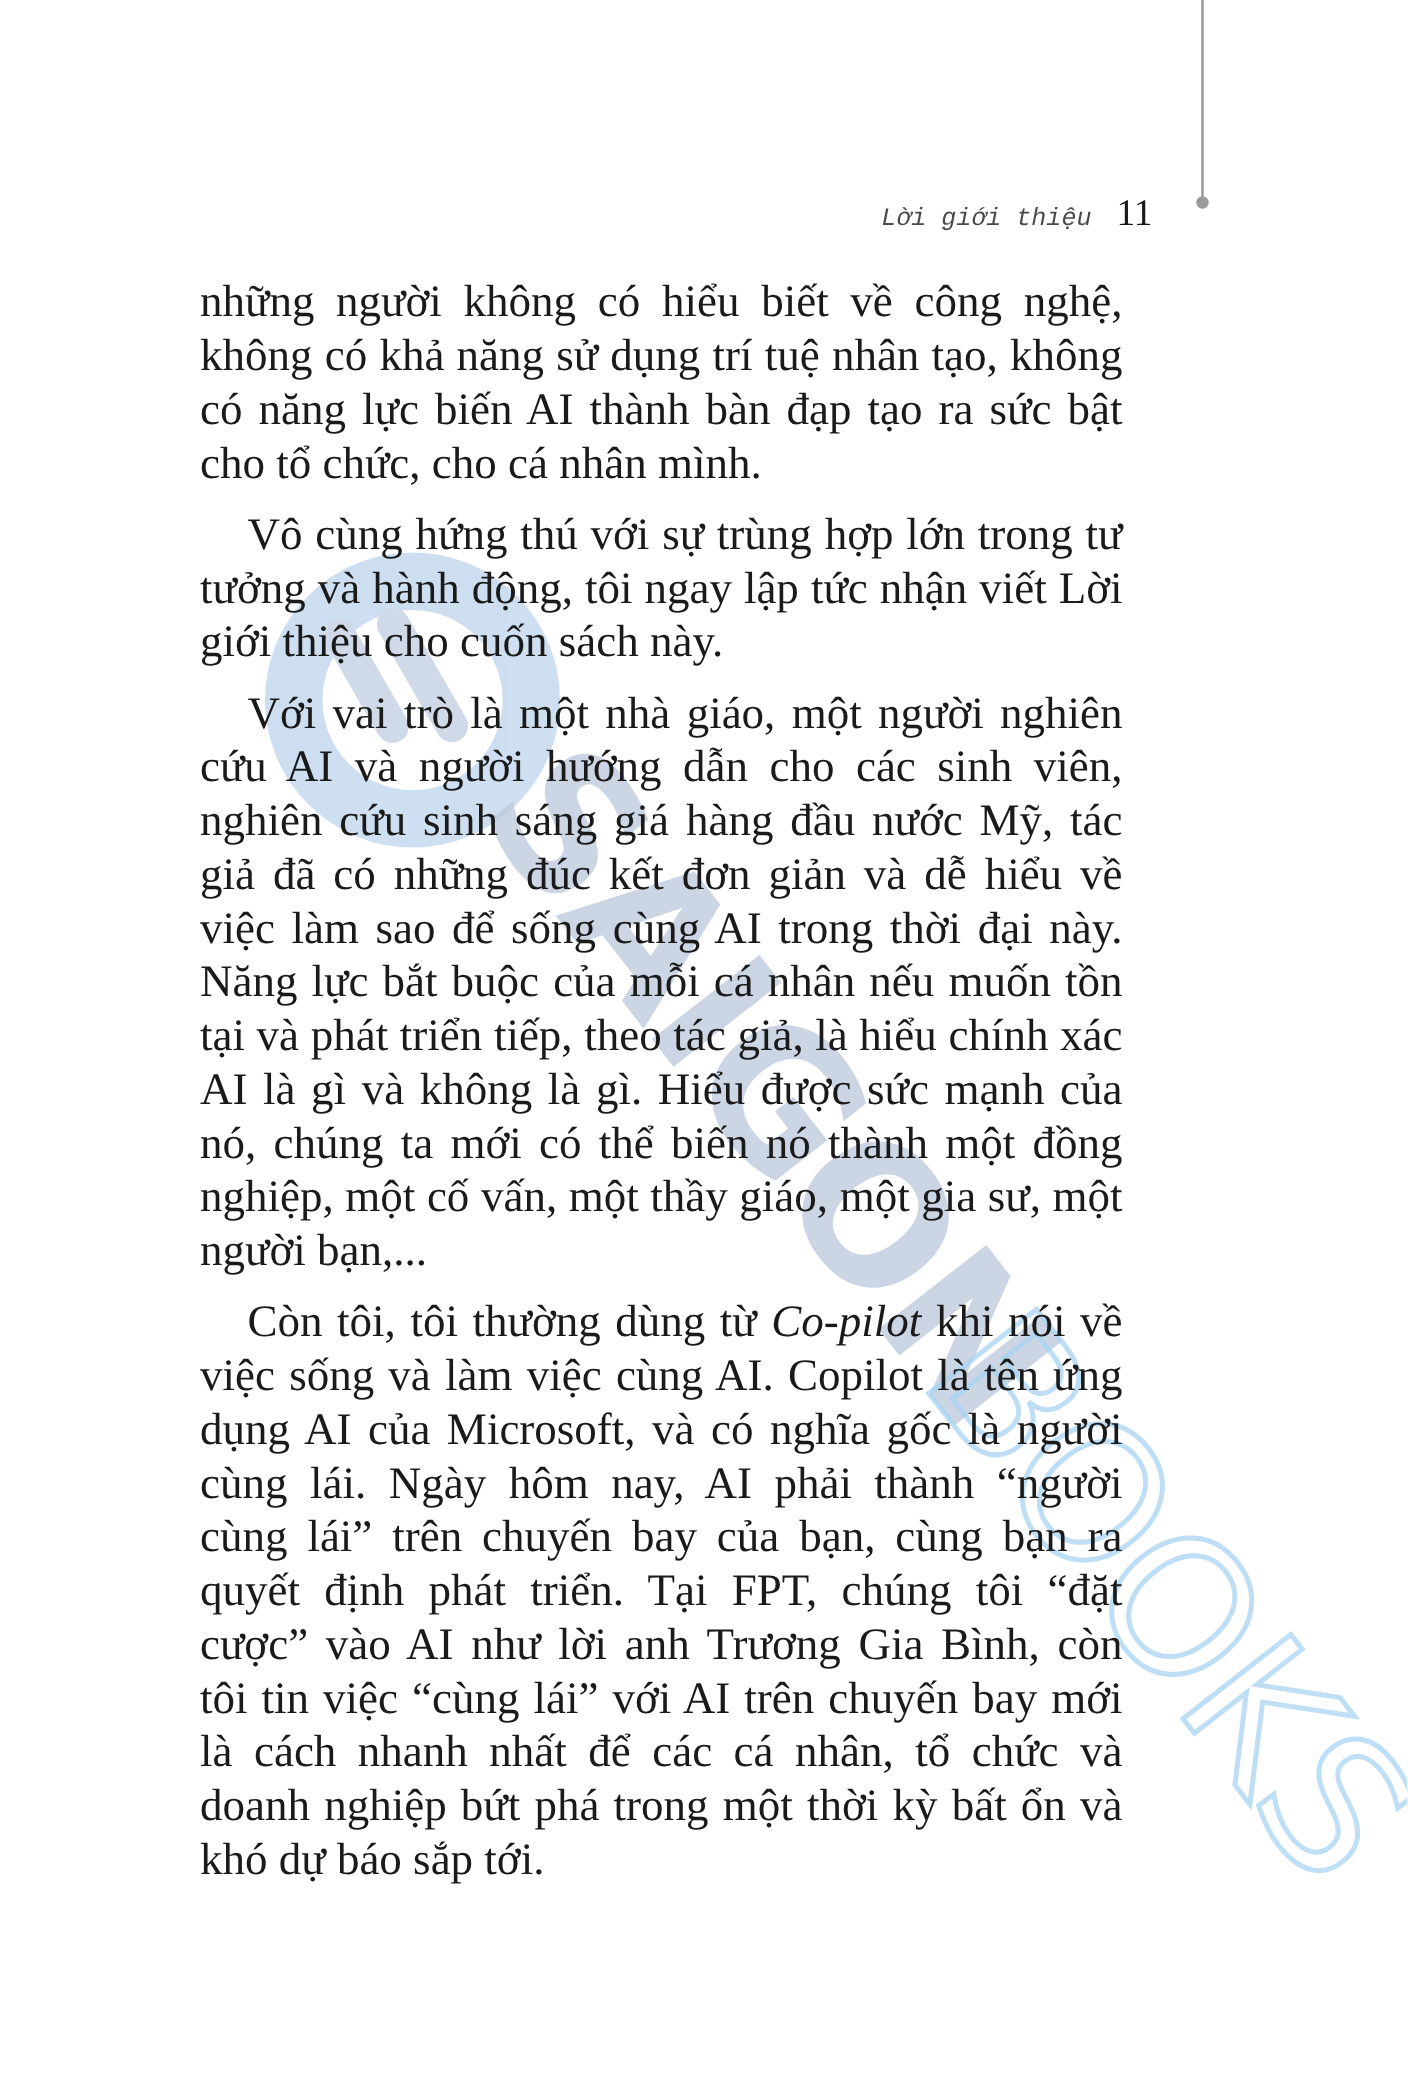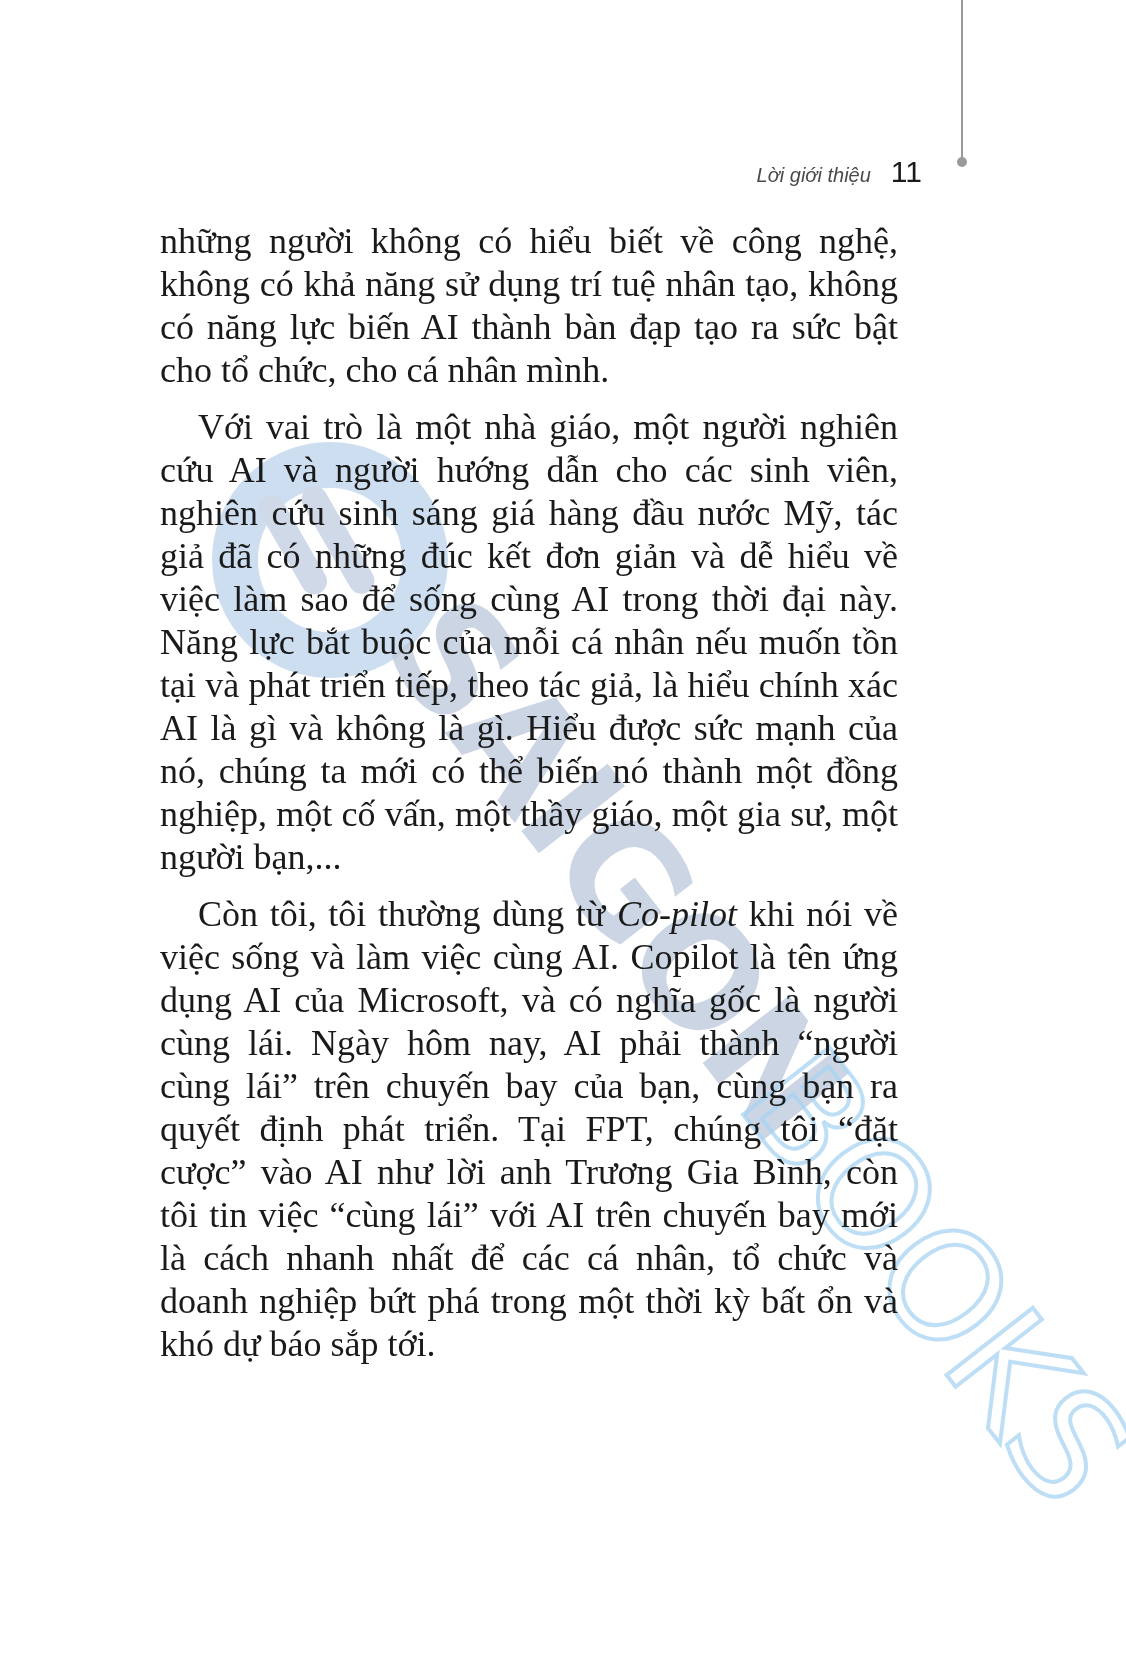--- a/index.html
+++ b/index.html
@@ -34,28 +34,28 @@
     }
     .running-head {
       position: absolute;
       top: 140px;
       right: 204px;
       display: flex;
       align-items: baseline;
       gap: 20px;
     }
     .running-head .section {
-      font-family: Liberation Sans, sans-serif;
+      font-family: Liberation Mono, monospace;
       font-style: italic;
       font-size: 20px;
       color: #4a4a4a;
       margin-top: 24px;
     }
     .running-head .page-num {
-      font-family: Liberation Sans, sans-serif;
+      font-family: Liberation Serif, serif;
       font-size: 30px;
       color: #1a1a1a;
     }
 
     
     .watermark {
       position: absolute;
       left: 0;
       top: 0;
       width: 1126px;
@@ -102,15 +102,16 @@
     <rect x="325" y="480" width="26" height="120" rx="13" fill="#c8d3e4" transform="rotate(-30 338 540)"></rect>
   </g>
   <g transform="translate(380 650) rotate(52)">
     <text x="0" y="0" font-family="DejaVu Sans, sans-serif" font-weight="bold" font-size="150" fill="#bfcbdd" opacity="0.8" letter-spacing="-4">SAIGON</text>
     <text x="575" y="0" font-family="DejaVu Sans, sans-serif" font-size="150" fill="none" stroke="#a9d4f2" stroke-width="4" opacity="0.75" letter-spacing="-2">BOOKS</text>
   </g>
 </svg>
 
 <div class="body-text" id="body-text">
     <p class="continued"><span>những người không có hiểu biết về công nghệ, không có khả năng sử dụng trí tuệ nhân tạo, không có năng lực biến AI thành bàn đạp tạo ra sức bật cho tổ chức, cho cá nhân mình.</span></p>
+    <p><span>Vô cùng hứng thú với sự trùng hợp lớn trong tư tưởng và hành động, tôi ngay lập tức nhận viết Lời giới thiệu cho cuốn sách này.</span></p>
     <p><span>Với vai trò là một nhà giáo, một người nghiên cứu AI và người hướng dẫn cho các sinh viên, nghiên cứu sinh sáng giá hàng đầu nước Mỹ, tác giả đã có những đúc kết đơn giản và dễ hiểu về việc làm sao để sống cùng AI trong thời đại này. Năng lực bắt buộc của mỗi cá nhân nếu muốn tồn tại và phát triển tiếp, theo tác giả, là hiểu chính xác AI là gì và không là gì. Hiểu được sức mạnh của nó, chúng ta mới có thể biến nó thành một đồng nghiệp, một cố vấn, một thầy giáo, một gia sư, một người bạn,...</span></p>
     <p><span>Còn tôi, tôi thường dùng từ </span><em>Co-pilot</em><span> khi nói về việc sống và làm việc cùng AI. Copilot là tên ứng dụng AI của Microsoft, và có nghĩa gốc là người cùng lái. Ngày hôm nay, AI phải thành “người cùng lái” trên chuyến bay của bạn, cùng bạn ra quyết định phát triển. Tại FPT, chúng tôi “đặt cược” vào AI như lời anh Trương Gia Bình, còn tôi tin việc “cùng lái” với AI trên chuyến bay mới là cách nhanh nhất để các cá nhân, tổ chức và doanh nghiệp bứt phá trong một thời kỳ bất ổn và khó dự báo sắp tới.</span></p>
   </div>
 
 </body></html>

